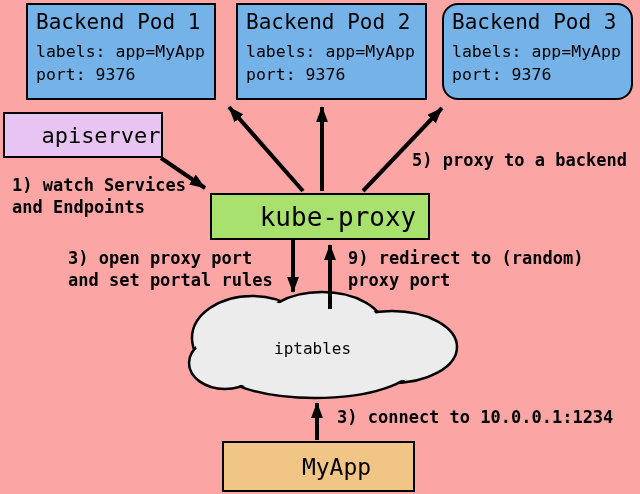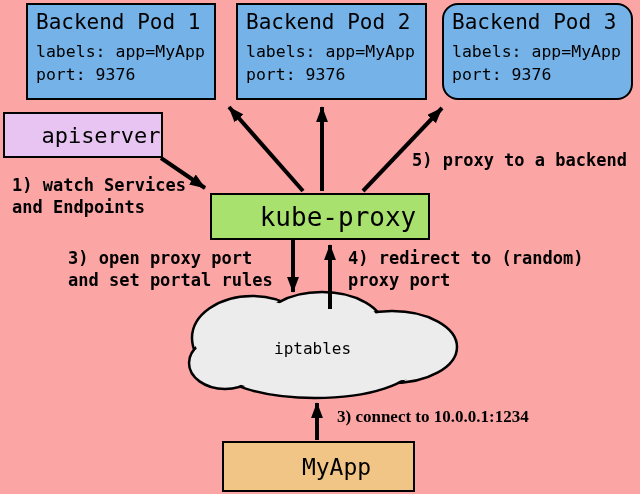--- a/index.html
+++ b/index.html
@@ -79,21 +79,21 @@
   .annotation {
     position: absolute;
     font-size: 17px; line-height: 22px;
     font-weight: bold;
     color: #000;
     white-space: pre-line;
     z-index: 3;
   }
   .s1 { left: 12px;  top: 174px; }
   .s2 { left: 68px;  top: 247px; }
-  .s3 { left: 337px; top: 406px; font-family: Liberation Serif, serif; }
+  .s3 { left: 337px; top: 406px; }
   .s4 { left: 348px; top: 247px; }
   .s5 { left: 412px; top: 149px; }
   .iptables-label {
     position: absolute;
     left: 274px; top: 338px;
     font-size: 16px; line-height: 22px;
     font-weight: normal;
     color: #000;
     z-index: 3;
   }
@@ -162,17 +162,17 @@
     </g>
   </svg>
 
   <div class="iptables-label">iptables</div>
 
   <div class="annotation s1">1) watch Services
 and Endpoints</div>
   <div class="annotation s2">3) open proxy port
 and set portal rules</div>
   <div class="annotation s3">3) connect to 10.0.0.1:1234</div>
-  <div class="annotation s4">4) redirect to (random)
+  <div class="annotation s4">9) redirect to (random)
 proxy port</div>
   <div class="annotation s5">5) proxy to a backend</div>
 
 </div>
 
 </body></html>

